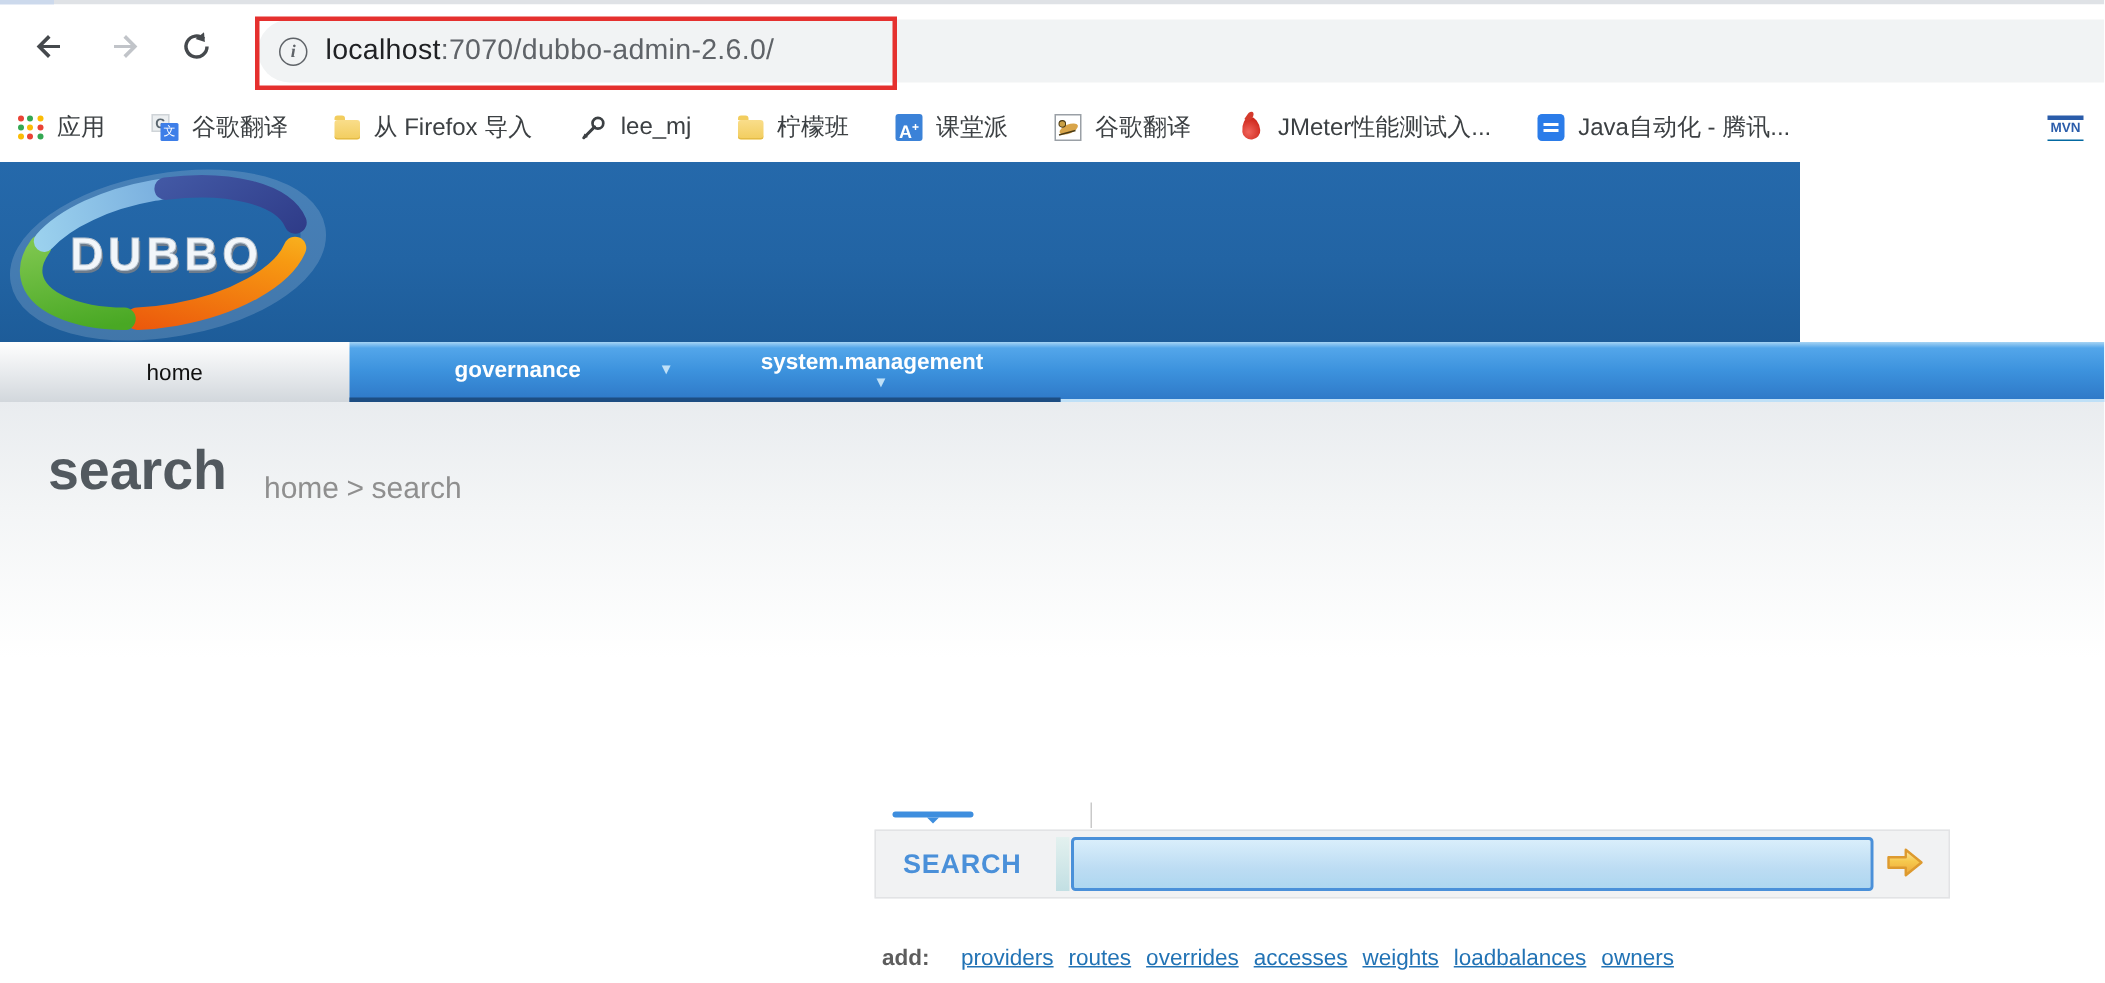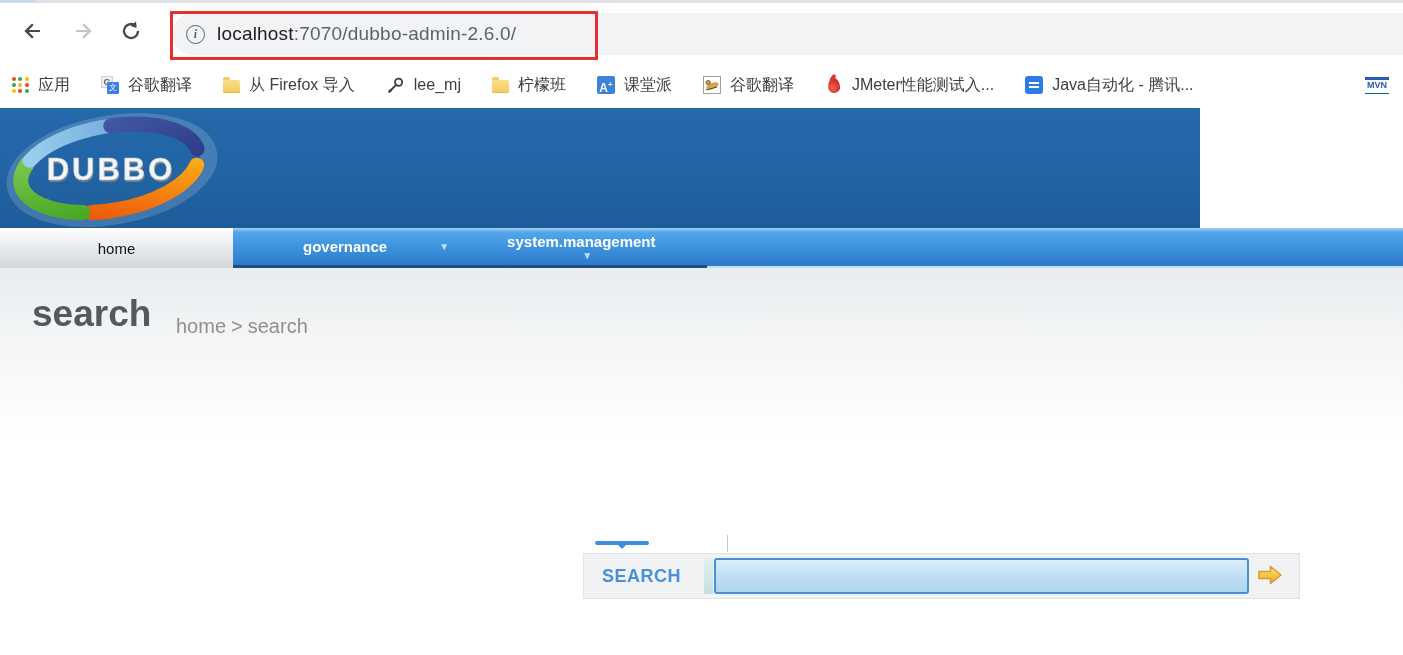--- a/index.html
+++ b/index.html
@@ -265,15 +265,25 @@
                   <stop offset="0.45" stop-color="#f6c94d"></stop>
                   <stop offset="1" stop-color="#eda63a"></stop>
               </linearGradient>
             </defs>
             <path d="M3 8.5 h11.5 V3.5 L25 12 14.5 20.5 v-5 H3 z" fill="url(#gold)" stroke="#dd9a2f" stroke-width="1.6" stroke-linejoin="round"></path>
           </svg>
         </span>
       </button>
     </div>
 
+    <div class="add-row">
+      <span class="add-label">add:</span>
+      <a class="add-link">providers</a>
+      <a class="add-link">routes</a>
+      <a class="add-link">overrides</a>
+      <a class="add-link">accesses</a>
+      <a class="add-link">weights</a>
+      <a class="add-link">loadbalances</a>
+      <a class="add-link">owners</a>
+    </div>
   </div>
 
 </div>
 
 </body></html>

